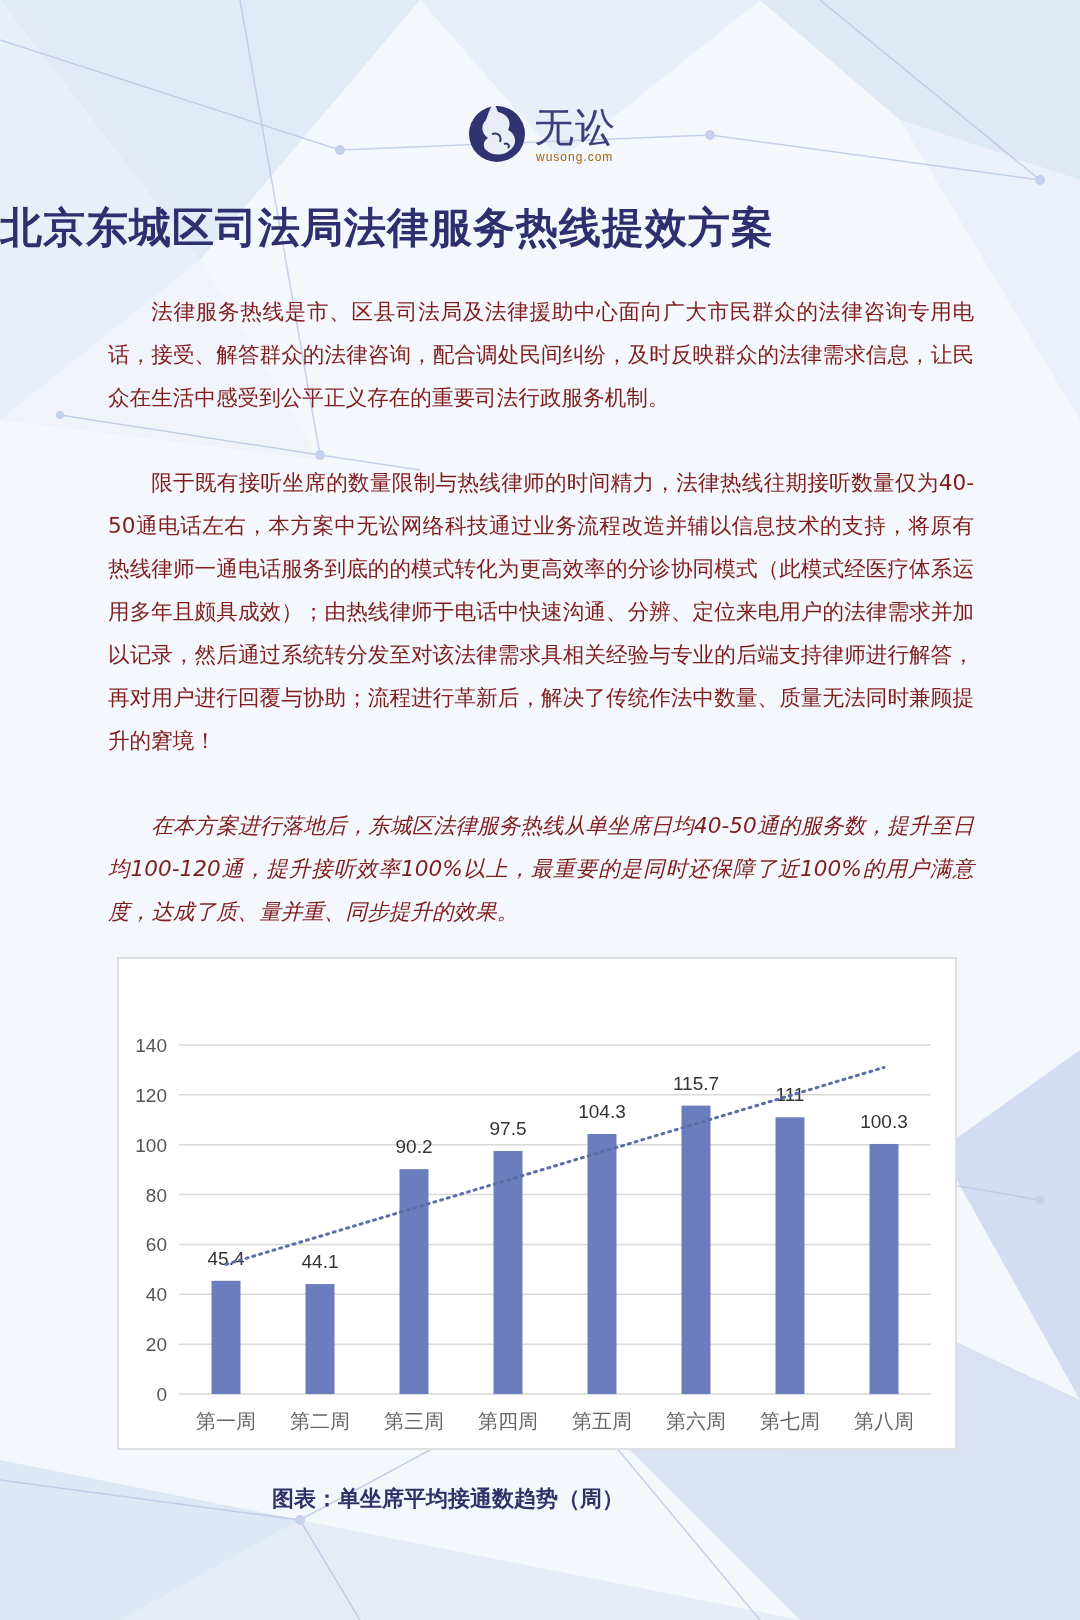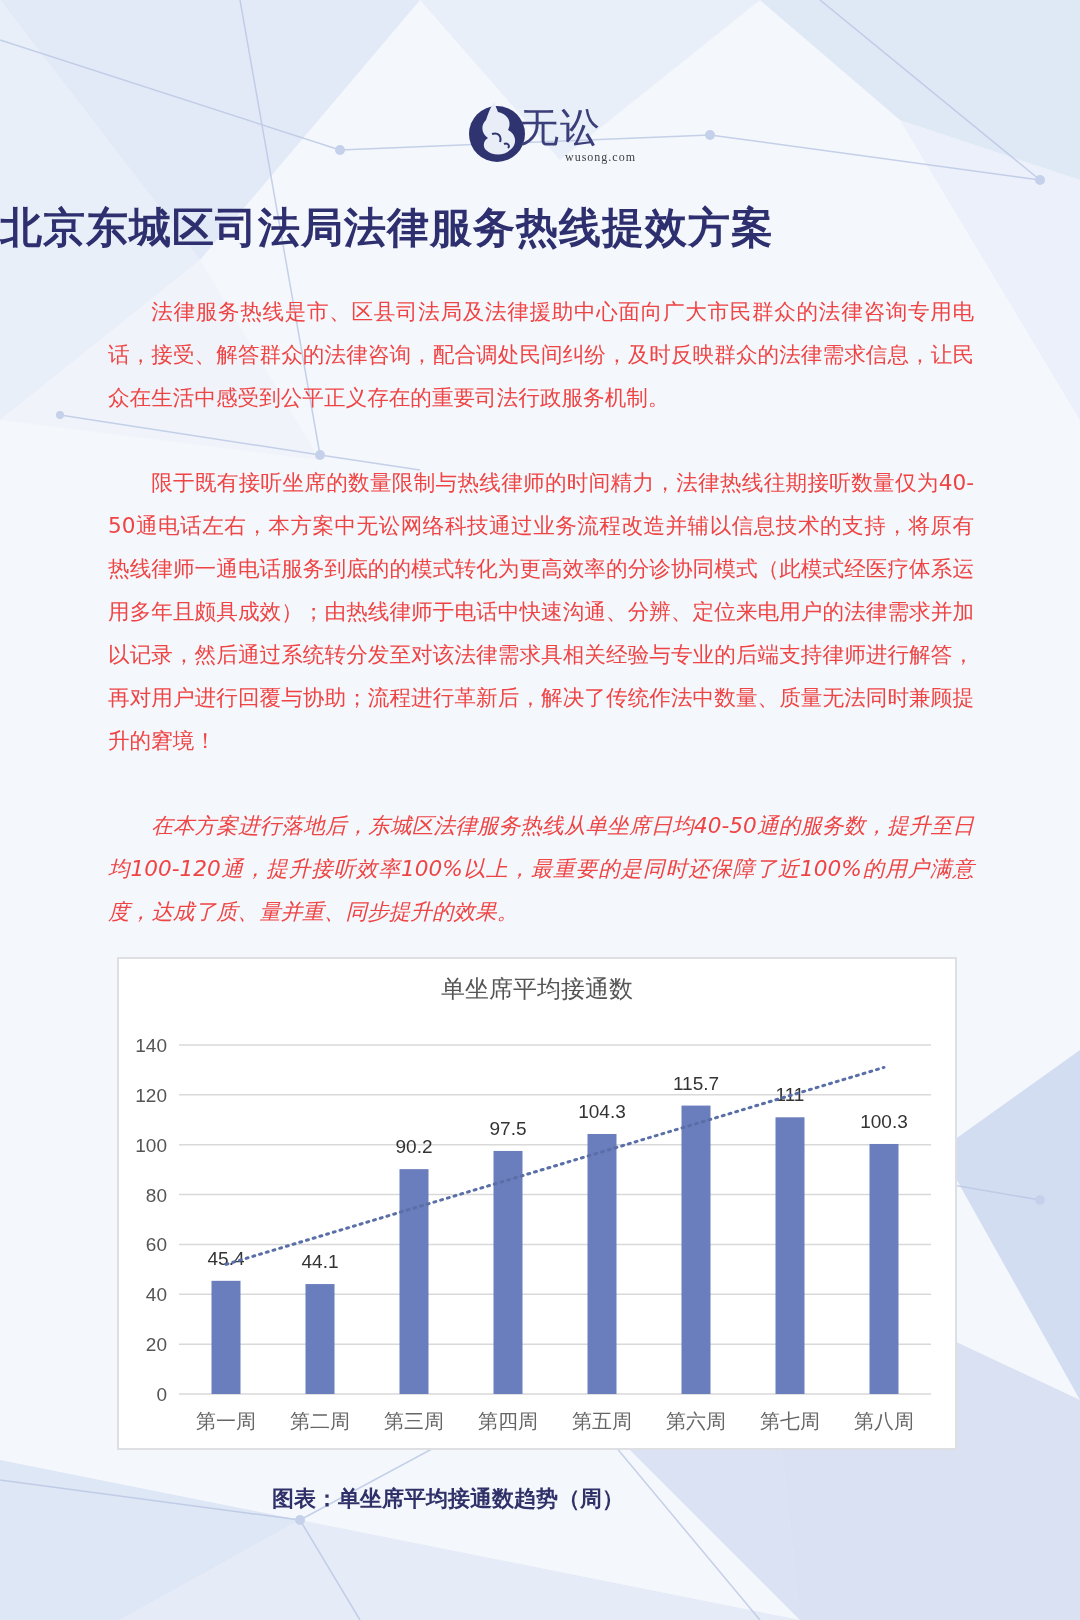--- a/index.html
+++ b/index.html
@@ -5,29 +5,29 @@
   html, body { margin:0; padding:0; }
   body {
     width:1080px; height:1620px; overflow:hidden; position:relative;
     background:#f4f7fc;
     font-family:"DejaVu Sans", sans-serif;
   }
   #bg { position:absolute; left:0; top:0; width:1080px; height:1620px; z-index:0; }
   .layer { position:absolute; z-index:1; }
   .logo { left:464px; top:98px; width:160px; height:72px; }
   .logo-icon { position:absolute; left:0; top:0; width:66px; height:66px; }
-  .logo-text { position:absolute; left:55px; top:2px; font-size:40px; color:#3a3f7a; letter-spacing:1px; font-family:"DejaVu Sans", sans-serif; }
-  .logo-sub { position:absolute; left:72px; top:52px; font-size:12px; color:#404040; letter-spacing:1px; font-family:Liberation Serif, serif;margin-left:29px; }
+  .logo-text { position:absolute; left:70px; top:2px; font-size:40px; color:#3a3f7a; letter-spacing:1px; font-family:"DejaVu Sans", sans-serif; }
+  .logo-sub { position:absolute; left:72px; top:52px; font-size:12px; color:#a16207; letter-spacing:1px; font-family:Liberation Sans, sans-serif; }
   .title {
     left:0; top:200px; width:1068px; text-align:left;
     font-size:42px; font-weight:bold; color:#2e2f6e; letter-spacing:1px;
   }
   .para {
     left:108px; width:866px;
-    font-size:21.6px; line-height:43px; color:#ef4444;
+    font-size:21.6px; line-height:43px; color:#7f1d1d;
     text-indent:2em; text-align:justify;
   }
   .p1 { top:290px; }
   .p2 { top:461px; }
   .p3 { top:804px;font-style:italic; }
   .chart-box {
     left:117px; top:957px; width:840px; height:493px;
     background:#ffffff; border:2px solid #dedfe3; box-sizing:border-box;
   }
   .chart-title {
@@ -97,21 +97,20 @@
   <div class="logo-sub">wusong.com</div>
 </div>
 
 <div class="layer title">北京东城区司法局法律服务热线提效方案</div>
 
 <div class="layer para p1">法律服务热线是市、区县司法局及法律援助中心面向广大市民群众的法律咨询专用电话，接受、解答群众的法律咨询，配合调处民间纠纷，及时反映群众的法律需求信息，让民众在生活中感受到公平正义存在的重要司法行政服务机制。</div>
 <div class="layer para p2">限于既有接听坐席的数量限制与热线律师的时间精力，法律热线往期接听数量仅为40-50通电话左右，本方案中无讼网络科技通过业务流程改造并辅以信息技术的支持，将原有热线律师一通电话服务到底的的模式转化为更高效率的分诊协同模式（此模式经医疗体系运用多年且颇具成效）；由热线律师于电话中快速沟通、分辨、定位来电用户的法律需求并加以记录，然后通过系统转分发至对该法律需求具相关经验与专业的后端支持律师进行解答，再对用户进行回覆与协助；流程进行革新后，解决了传统作法中数量、质量无法同时兼顾提升的窘境！</div>
 <div class="layer para p3">在本方案进行落地后，东城区法律服务热线从单坐席日均40-50通的服务数，提升至日均100-120通，提升接听效率100%以上，最重要的是同时还保障了近100%的用户满意度，达成了质、量并重、同步提升的效果。</div>
 
 <div class="layer chart-box">
-  <div class="chart-title">单坐席平均接通数</div>
   <svg class="chart-svg" id="chart-svg" width="840" height="493" xmlns="http://www.w3.org/2000/svg">
       <line x1="60" y1="435" x2="812" y2="435" stroke="#d9d9d9" stroke-width="1.5"></line>
       <text x="48" y="442" text-anchor="end" font-size="19" fill="#555" font-family="Liberation Sans, sans-serif">0</text>
       <line x1="60" y1="385.14285714285717" x2="812" y2="385.14285714285717" stroke="#d9d9d9" stroke-width="1.5"></line>
       <text x="48" y="392.14285714285717" text-anchor="end" font-size="19" fill="#555" font-family="Liberation Sans, sans-serif">20</text>
       <line x1="60" y1="335.2857142857143" x2="812" y2="335.2857142857143" stroke="#d9d9d9" stroke-width="1.5"></line>
       <text x="48" y="342.2857142857143" text-anchor="end" font-size="19" fill="#555" font-family="Liberation Sans, sans-serif">40</text>
       <line x1="60" y1="285.42857142857144" x2="812" y2="285.42857142857144" stroke="#d9d9d9" stroke-width="1.5"></line>
       <text x="48" y="292.42857142857144" text-anchor="end" font-size="19" fill="#555" font-family="Liberation Sans, sans-serif">60</text>
       <line x1="60" y1="235.57142857142858" x2="812" y2="235.57142857142858" stroke="#d9d9d9" stroke-width="1.5"></line>

